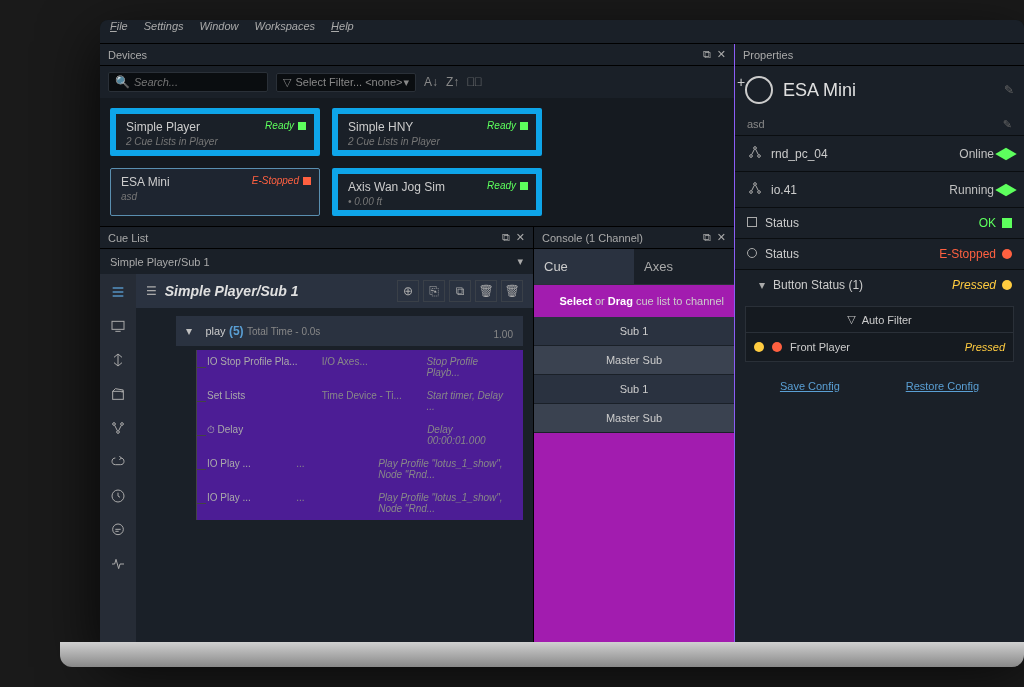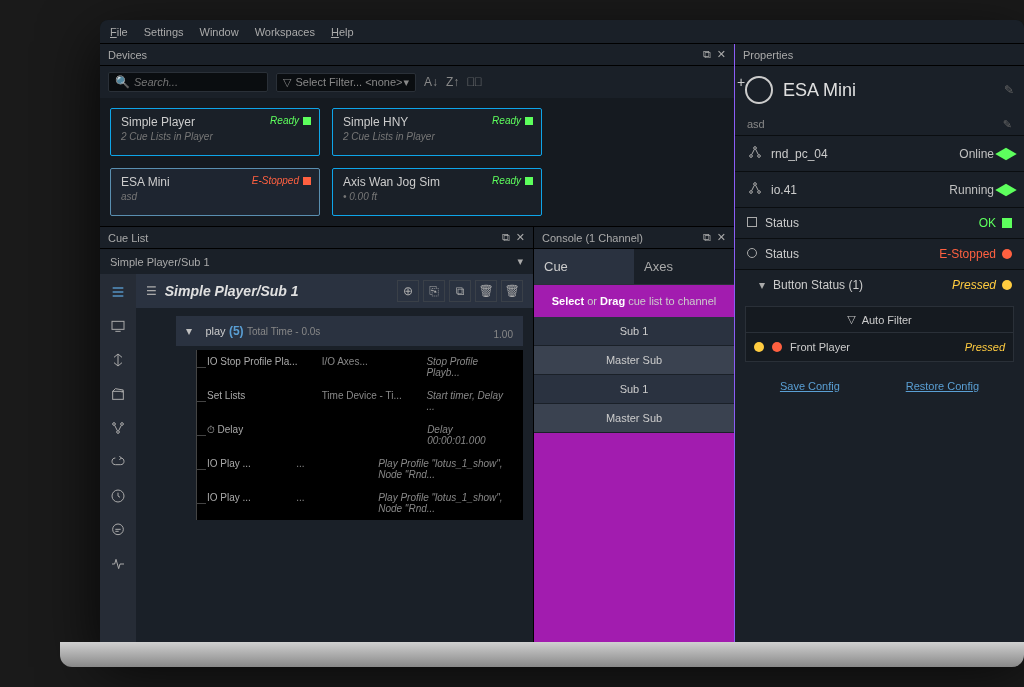--- a/index.html
+++ b/index.html
@@ -1,37 +1,37 @@
 <!DOCTYPE html>
 <html><head>
 <meta charset="utf-8">
 <style>
 * { box-sizing: border-box; margin: 0; padding: 0; font-family: Arial, sans-serif; }
 body { background: #1a1a1a; color: #c0c0c0; font-size: 12px; overflow: hidden; }
 .app { width: 1024px; height: 687px; position: relative; }
 .laptop { position: absolute; top: 20px; left: 100px; right: 0; bottom: 40px; background: #0f1419; border-radius: 8px 8px 0 0; overflow: hidden; box-shadow: 0 20px 60px rgba(0,0,0,0.8); }
 .laptop-base { position: absolute; bottom: 20px; left: 60px; right: 0; height: 25px; background: linear-gradient(180deg, #d0d0d0, #888); border-radius: 0 0 12px 12px; }
-.menubar { height: 24px; background: #1a2028; display: flex; align-items: center; padding: 0 10px; gap: 16px; border-bottom: 1px solid #000; }
+.menubar { height: 24px; background: #1a2028; display: flex; align-items: flex-start; padding: 0 10px; gap: 16px; border-bottom: 1px solid #000; font-style: italic; }
 .menubar span { font-size: 11px; color: #aaa; cursor: pointer; }
 .menubar span u { text-decoration: underline; }
 .panels { display: flex; height: calc(100% - 24px); }
 .left-col { flex: 1; display: flex; flex-direction: column; }
 .right-col { width: 290px; background: #1a2028; border-left: 1px solid #8b5cf6; display: flex; flex-direction: column; }
 .panel-header { height: 22px; background: #1a2028; display: flex; align-items: center; justify-content: space-between; padding: 0 8px; font-size: 11px; color: #aaa; border-bottom: 1px solid #000; }
 .panel-header .icons { display: flex; gap: 6px; }
 .panel-header .icons span { cursor: pointer; font-size: 11px; }
 .devices-panel { background: #151a20; border-bottom: 1px solid #000; }
 .search-row { display: flex; align-items: center; padding: 6px 8px; gap: 8px; background: #1a2028; }
 .search-box { display: flex; align-items: center; background: #0a0d10; border: 1px solid #2a3038; border-radius: 2px; padding: 2px 6px; flex: 0 0 160px; }
 .search-box input { background: transparent; border: none; color: #aaa; font-size: 11px; width: 100%; outline: none; font-style: italic; }
 .filter-box { display: flex; align-items: center; background: #0a0d10; border: 1px solid #2a3038; border-radius: 2px; padding: 2px 6px; flex: 0 0 140px; font-size: 11px; color: #888; }
 .sort-icons { display: flex; gap: 8px; color: #888; }
 .sort-icons span { cursor: pointer; }
 .device-cards { display: flex; gap: 12px; padding: 10px; flex-wrap: wrap; }
-.device-card { width: 210px; height: 48px; background: #1a2028; border: 1px solid #0ea5e9; border-radius: 2px; padding: 6px 10px; position: relative; }
+.device-card { width: 210px; height: 48px; background: #1a2028; border: 6px solid #0ea5e9; border-radius: 2px; padding: 6px 10px; position: relative; }
 .device-card.selected { border: 1px solid #5a8fb0; background: #1e2530; }
 .device-card .title { font-size: 12px; color: #ccc; }
 .device-card .subtitle { font-size: 10px; color: #777; margin-top: 2px; font-style: italic; }
 .device-card .status { position: absolute; top: 6px; right: 8px; font-size: 10px; font-style: italic; display: flex; align-items: center; gap: 4px; }
 .status-green { color: #5dff5d; }
 .status-red { color: #ff6040; }
 .status-box { width: 8px; height: 8px; display: inline-block; }
 .status-box.green { background: #5dff5d; }
 .status-box.red { background: #ff6040; }
 .mid-row { display: flex; flex: 1; }
@@ -46,30 +46,30 @@
 .cuelist-title-row { display: flex; align-items: center; padding: 6px 10px; gap: 8px; background: #2a3240; }
 .cuelist-title-row .title { font-size: 14px; font-style: italic; font-weight: bold; color: #e0e0e0; flex: 1; }
 .cuelist-title-row .tool-icons { display: flex; gap: 4px; }
 .cuelist-title-row .tool-icons span { width: 22px; height: 22px; border: 1px solid #3a4048; display: flex; align-items: center; justify-content: center; cursor: pointer; color: #aaa; font-size: 12px; }
 .cue-rows { padding: 8px 10px 8px 40px; display: flex; flex-direction: column; gap: 4px; }
 .cue-play-row { background: #2a3240; padding: 8px 10px; position: relative; }
 .cue-play-row .play-label { font-size: 11px; color: #ccc; }
 .cue-play-row .play-num { color: #5a9fd4; font-weight: bold; }
 .cue-play-row .total { color: #888; font-size: 10px; }
 .cue-play-row .right-val { position: absolute; right: 10px; bottom: 6px; font-size: 10px; color: #888; }
-.cue-sub-row { background: #000000; padding: 6px 10px; font-size: 10px; color: #aaa; display: flex; gap: 16px; margin-left: 20px; border-left: 1px solid #444; position: relative; }
+.cue-sub-row { background: #4c1d95; padding: 6px 10px; font-size: 10px; color: #aaa; display: flex; gap: 16px; margin-left: 20px; border-left: 1px solid #444; position: relative; }
 .cue-sub-row::before { content: ''; position: absolute; left: -1px; top: 50%; width: 10px; height: 1px; background: #444; }
 .cue-sub-row .col1 { width: 100px; }
 .cue-sub-row .col2 { width: 90px; color: #888; }
 .cue-sub-row .col3 { color: #888; font-style: italic; }
 .tabs { display: flex; border-bottom: 1px solid #2a3038; }
 .tab { flex: 1; text-align: left; padding: 10px; font-size: 13px; color: #aaa; cursor: pointer; background: #1a2028; }
 .tab.active { background: #2a3240; color: #ccc; }
 .console-content { flex: 1; display: flex; flex-direction: column; }
-.console-instr { text-align: center; padding: 10px; font-size: 11px; color: #ccc; }
+.console-instr { text-align: right; padding: 10px; font-size: 11px; color: #ccc; }
 .console-instr b { color: #fff; }
 .console-item { text-align: center; padding: 8px; font-size: 11px; color: #ccc; background: #2a3240; border-bottom: 1px solid #1a2028; }
 .console-item.alt { background: #3a4250; }
 .props-header-row { display: flex; align-items: center; padding: 10px; gap: 10px; }
 .props-header-row .circle { width: 28px; height: 28px; border: 2px solid #ccc; border-radius: 50%; }
 .props-header-row .title { font-size: 18px; color: #e0e0e0; }
 .props-subtitle { padding: 4px 12px; font-size: 11px; color: #888; display: flex; justify-content: space-between; }
 .props-row { display: flex; align-items: center; justify-content: space-between; padding: 8px 12px; font-size: 12px; border-top: 1px solid #0a0d10; }
 .props-row .left { display: flex; align-items: center; gap: 8px; color: #ccc; }
 .props-row .right { display: flex; align-items: center; gap: 6px; }

